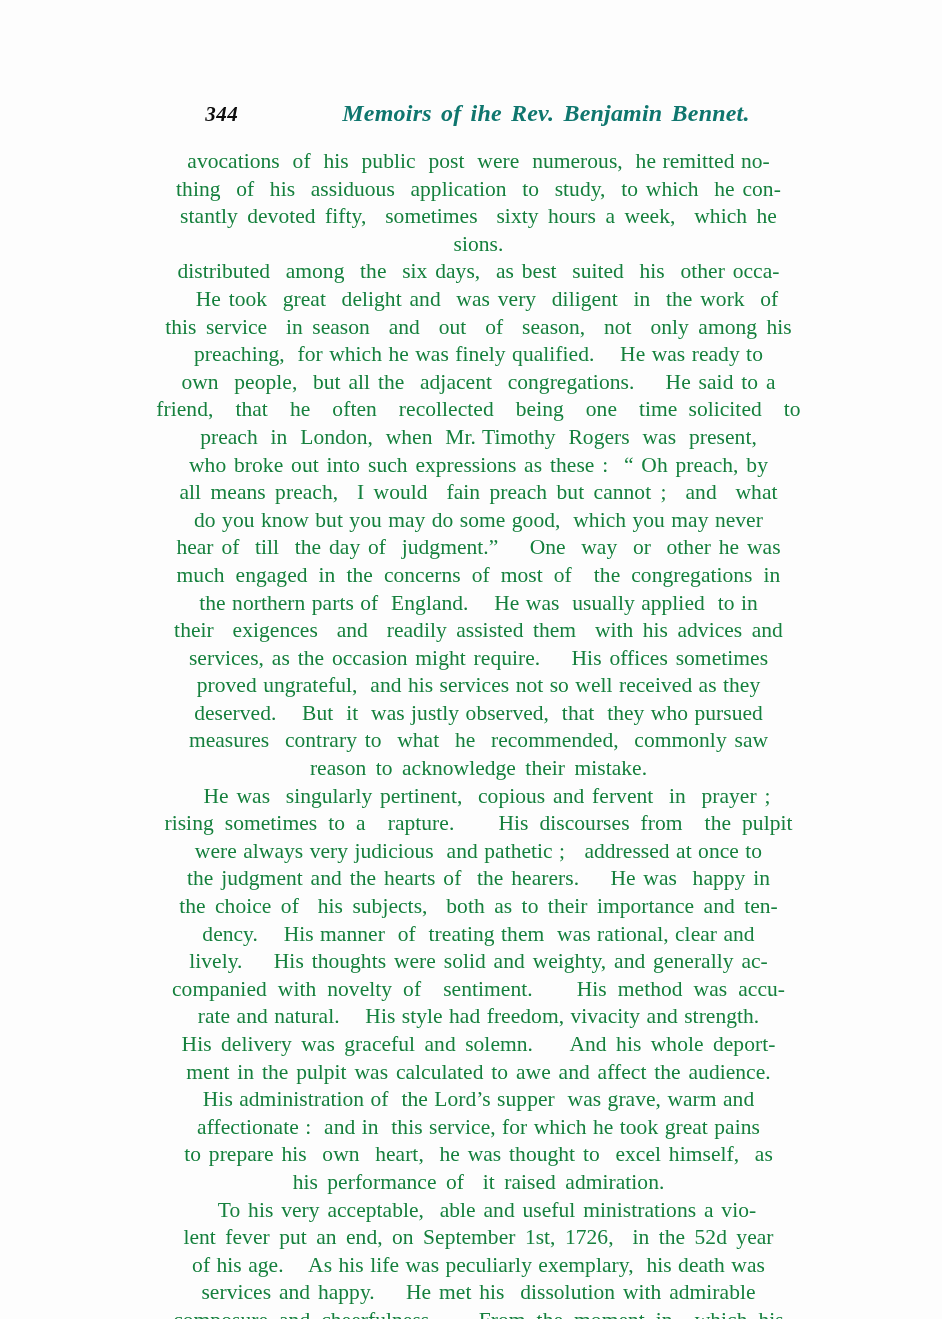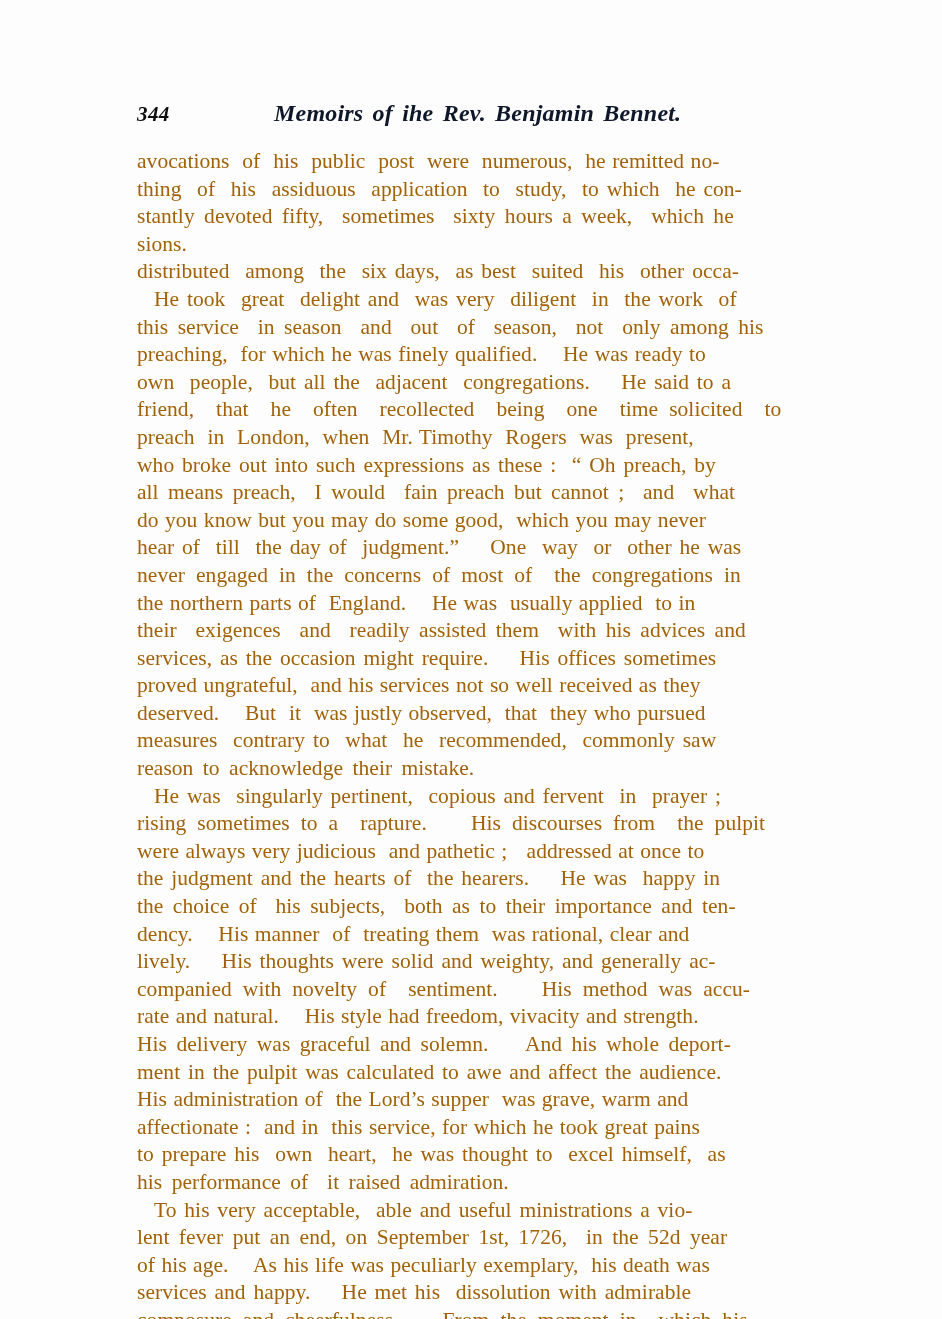--- a/index.html
+++ b/index.html
@@ -23,54 +23,56 @@
 
   
   .running-head {
     position: absolute;
     left: 137px;
     top: 100px;
     width: 681px;
     height: 34px;
     display: flex;
     align-items: baseline;
+    justify-content: center;
   }
   .folio {
     font-style: italic;
     font-weight: bold;
     font-size: 21px;
     letter-spacing: 0.4px;
     color: #0d0d0d;
     width: 113px;
     flex: none;
   }
   .head-title {
     font-style: italic;
     font-weight: bold;
     font-size: 24px;
     letter-spacing: 0.2px;
     word-spacing: 3px;
-    color: #0f172a;
+    color: #0f766e;
     white-space: nowrap;
     margin-left: 24px;
   }
 
   
   .textblock {
     position: absolute;
     left: 137px;
     top: 148px;
     width: 683px;
   }
   .para {
     margin: 0;
     font-size: 21.5px;
     line-height: 27.6px;
-    color: #a16207;
+    color: #15803d;
     letter-spacing: 0.05px;
+    text-align: center;
   }
   
   .line {
     display: block;
     white-space: pre;
     height: 27.6px;
   }
   .line.indent {
     text-indent: 17px;
   }
@@ -107,21 +109,21 @@
         <span class="line s2 indent">He took  great  delight and  was very  diligent  in  the work  of</span>
         <span class="line s3">this service  in season  and  out  of  season,  not  only among his</span>
         <span class="line s1">preaching,  for which he was finely qualified.    He was ready to</span>
         <span class="line s2">own  people,  but all the  adjacent  congregations.    He said to a</span>
         <span class="line s4">friend,  that  he  often  recollected  being  one  time solicited  to</span>
         <span class="line s1">preach  in  London,  when  Mr. Timothy  Rogers  was  present,</span>
         <span class="line s2">who broke out into such expressions as these :  “ Oh preach, by</span>
         <span class="line s3">all means preach,  I would  fain preach but cannot ;  and  what</span>
         <span class="line s1">do you know but you may do some good,  which you may never</span>
         <span class="line s2">hear of  till  the day of  judgment.”    One  way  or  other he was</span>
-        <span class="line s4">never engaged in the concerns of most of  the congregations in</span>
+        <span class="line s4">much engaged in the concerns of most of  the congregations in</span>
         <span class="line s1">the northern parts of  England.    He was  usually applied  to in</span>
         <span class="line s3">their  exigences  and  readily assisted them  with his advices and</span>
         <span class="line s2">services, as the occasion might require.    His offices sometimes</span>
         <span class="line s1">proved ungrateful,  and his services not so well received as they</span>
         <span class="line s1">deserved.    But  it  was justly observed,  that  they who pursued</span>
         <span class="line s2">measures  contrary to  what  he  recommended,  commonly saw</span>
         <span class="line s3">reason to acknowledge their mistake.</span>
       </p>
       <p class="para">
         <span class="line s2 indent">He was  singularly pertinent,  copious and fervent  in  prayer ;</span>

